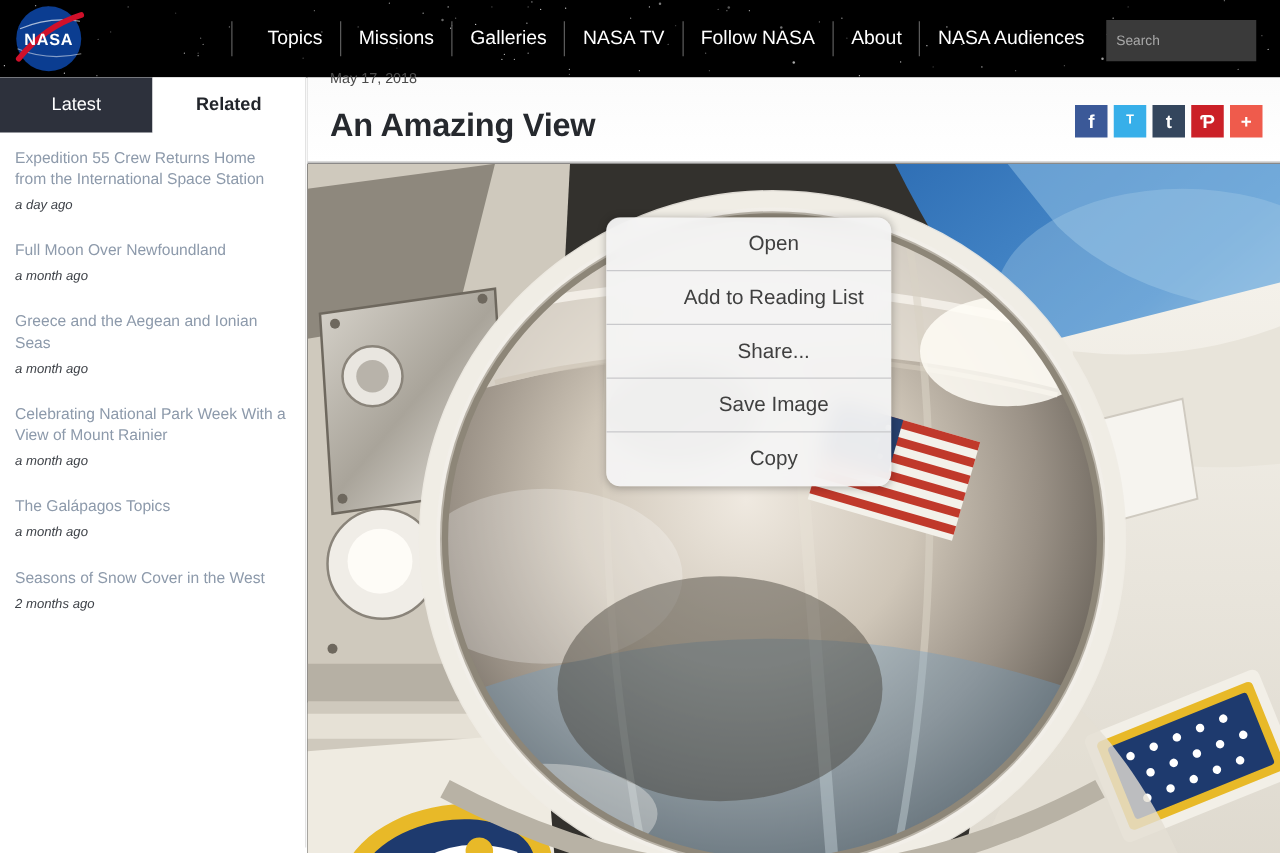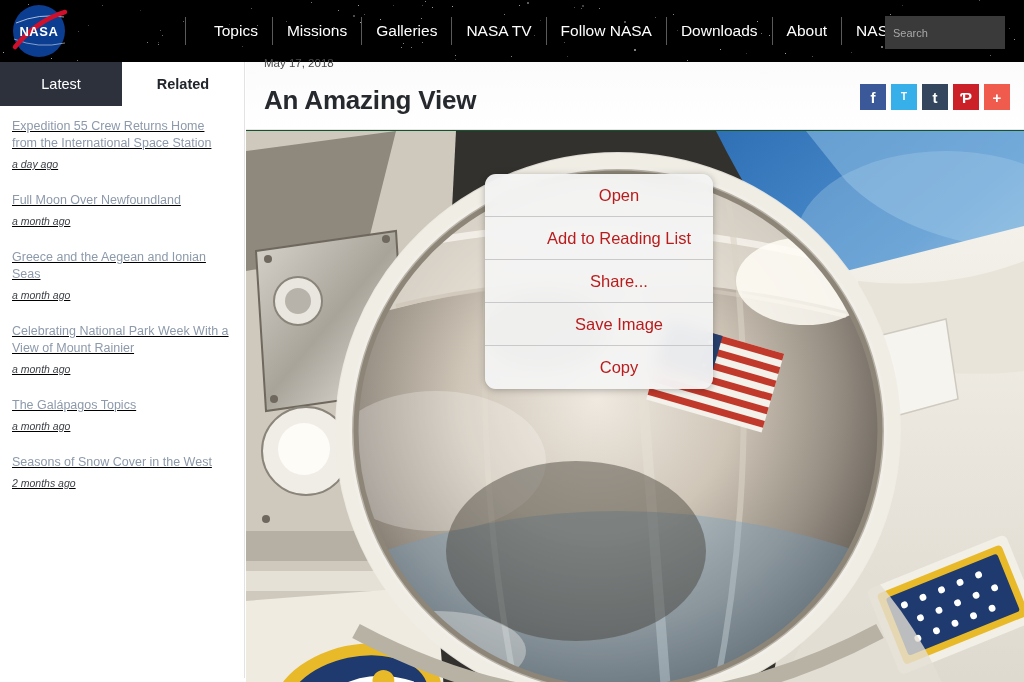--- a/index.html
+++ b/index.html
@@ -64,34 +64,34 @@
   }
   .tabs { display: flex; height: 44px; }
   .tab {
     flex: 1; display: flex; align-items: center; justify-content: center;
     font-size: 14.5px; cursor: pointer;
   }
   .tab.active { background: #2d313c; color: #fff; }
   .tab.inactive { background: #fff; color: #22252b; font-weight: bold; }
 
   .story-list { padding: 12px 12px 0 12px; }
-  .story { margin-bottom: 22px; cursor: pointer; text-decoration: underline; }
+  .story { margin-bottom: 22px; cursor: pointer; }
   .story-title {
     color: #8d9aab; font-size: 12.5px; line-height: 17px;
   }
   .story-time {
     color: #3e4248; font-size: 10.5px; font-style: italic;
     margin-top: 6px;
   }
 
   
   .article {
     position: absolute; left: 246px; top: 62px;
     width: 778px; height: 500px;
-    background: #14532d;
+    background: #a3a3a3;
   }
   .article-date {
     position: absolute; left: 18px; top: -5px;
     font-size: 11.5px; color: #4a4a4a;
   }
   .article-head {
     position: absolute; left: 0; top: 0;
     width: 778px; height: 68px;
     background: linear-gradient(180deg,#fbfbfb 0%, #ffffff 100%);
     border-bottom: 1px solid #e6e6e6;
@@ -137,21 +137,21 @@
     text-align: center;
     font-size: 14.5px; line-height: 22px;
     color: #8e8e92;
     word-break: break-all;
     border-bottom: 1px solid #c9c9cc;
   }
   .ctx-item {
     height: 43px;
     display: flex; align-items: center; justify-content: center;
     font-size: 16.5px;
-    color: #b91c1c;
+    color: #404040;
     border-bottom: 1px solid #c9c9cc;
     cursor: pointer;
     padding-left: 40px;
   }
   .ctx-item:last-child { border-bottom: none; }
 </style>
 </head>
 <body>
 
 <div class="topnav">
@@ -257,21 +257,20 @@
       <text x="31" y="33" font-family="Liberation Sans, sans-serif" font-size="13" font-weight="bold" fill="#ffffff" text-anchor="middle" letter-spacing="0.6">NASA</text>
     </svg>
   </div>
 
   <div class="nav-items">
     <div class="nav-item">Topics</div>
     <div class="nav-item">Missions</div>
     <div class="nav-item">Galleries</div>
     <div class="nav-item">NASA TV</div>
     <div class="nav-item">Follow NASA</div>
-    <div class="nav-item">Downloads</div>
     <div class="nav-item">About</div>
     <div class="nav-item noborder">NASA Audiences</div>
   </div>
 
   <div class="searchbox">
     <input type="text" placeholder="Search" style="">
 
   </div>
 </div>
 

